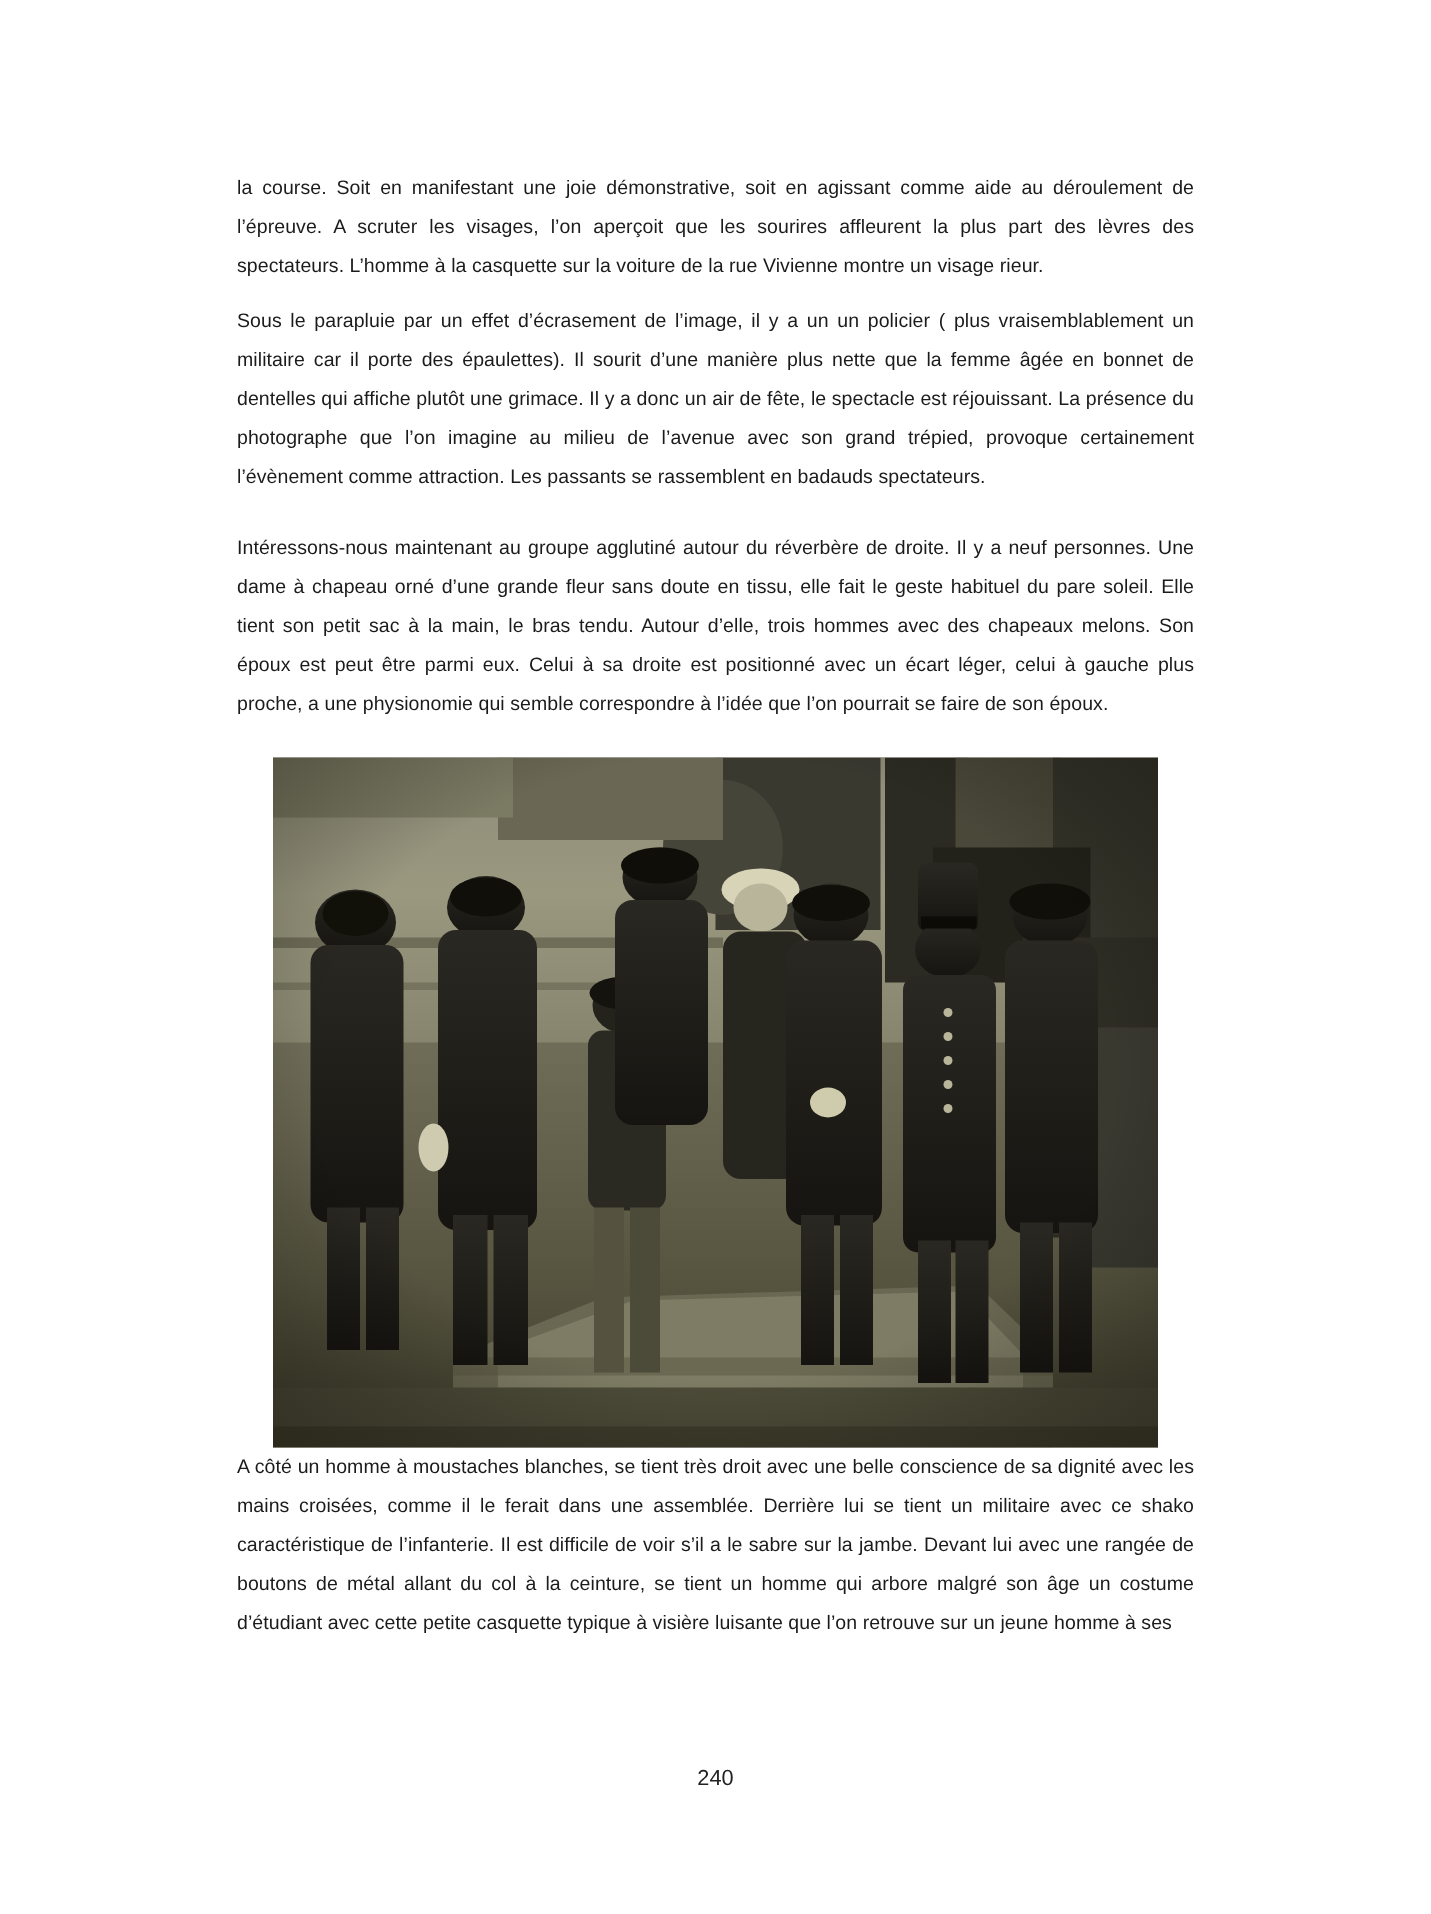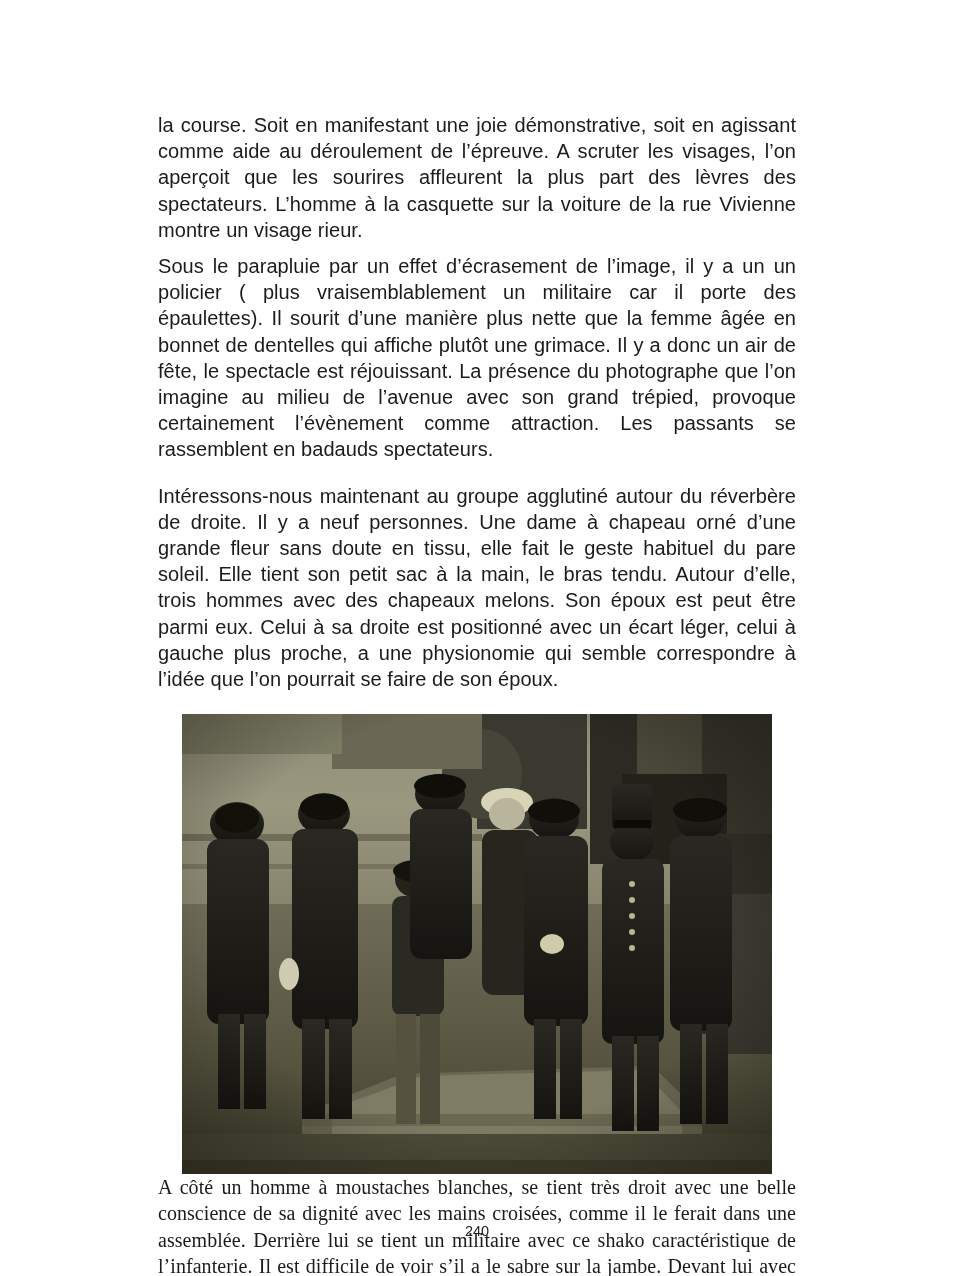--- a/index.html
+++ b/index.html
@@ -23,21 +23,21 @@
     background: #ffffff;
   }
   .content {
     position: absolute;
     left: 158px;
     top: 112px;
     width: 638px;
   }
   p.para {
     margin: 0;
-    font-size: 20px;
+    font-size: 13px;
     line-height: 26.2px;
     text-align: justify;
     text-justify: inter-word;
     letter-spacing: 0.05px;
     color: #1b1b1b;
   }
   p.para + p.para {
     margin-top: 10px;
   }
   .gap {
@@ -57,29 +57,28 @@
     background: #4b4a3f;
     border: 0;
   }
   .photo-inner {
     position: absolute;
     inset: 0;
   }
   .footer {
     position: absolute;
     left: 0;
-    top: 1223px;
+    top: 1178px;
     width: 954px;
     text-align: center;
     font-size: 14.5px;
     color: #222;
   }
   .after-figure {
     margin-top: 26px;
-    font-family: Liberation Serif, serif;
   }
 </style>
 </head>
 <body>
 
 <div class="page">
 
   <div class="content">
 
     <p class="para">la course. Soit en manifestant une joie démonstrative, soit en agissant comme aide au déroulement de l’épreuve. A scruter les visages, l’on aperçoit que les sourires affleurent la plus part des lèvres des spectateurs. L’homme à la casquette sur la voiture de la rue Vivienne montre un visage rieur.</p>

